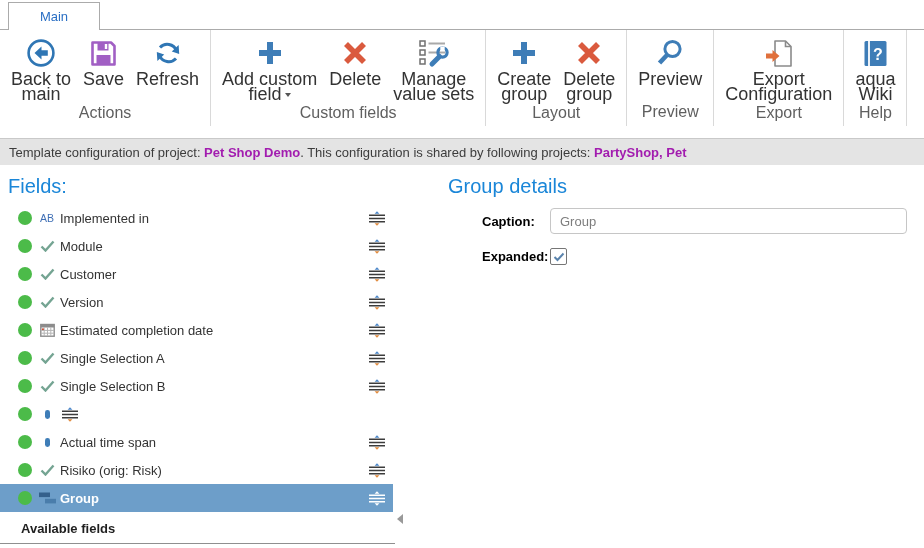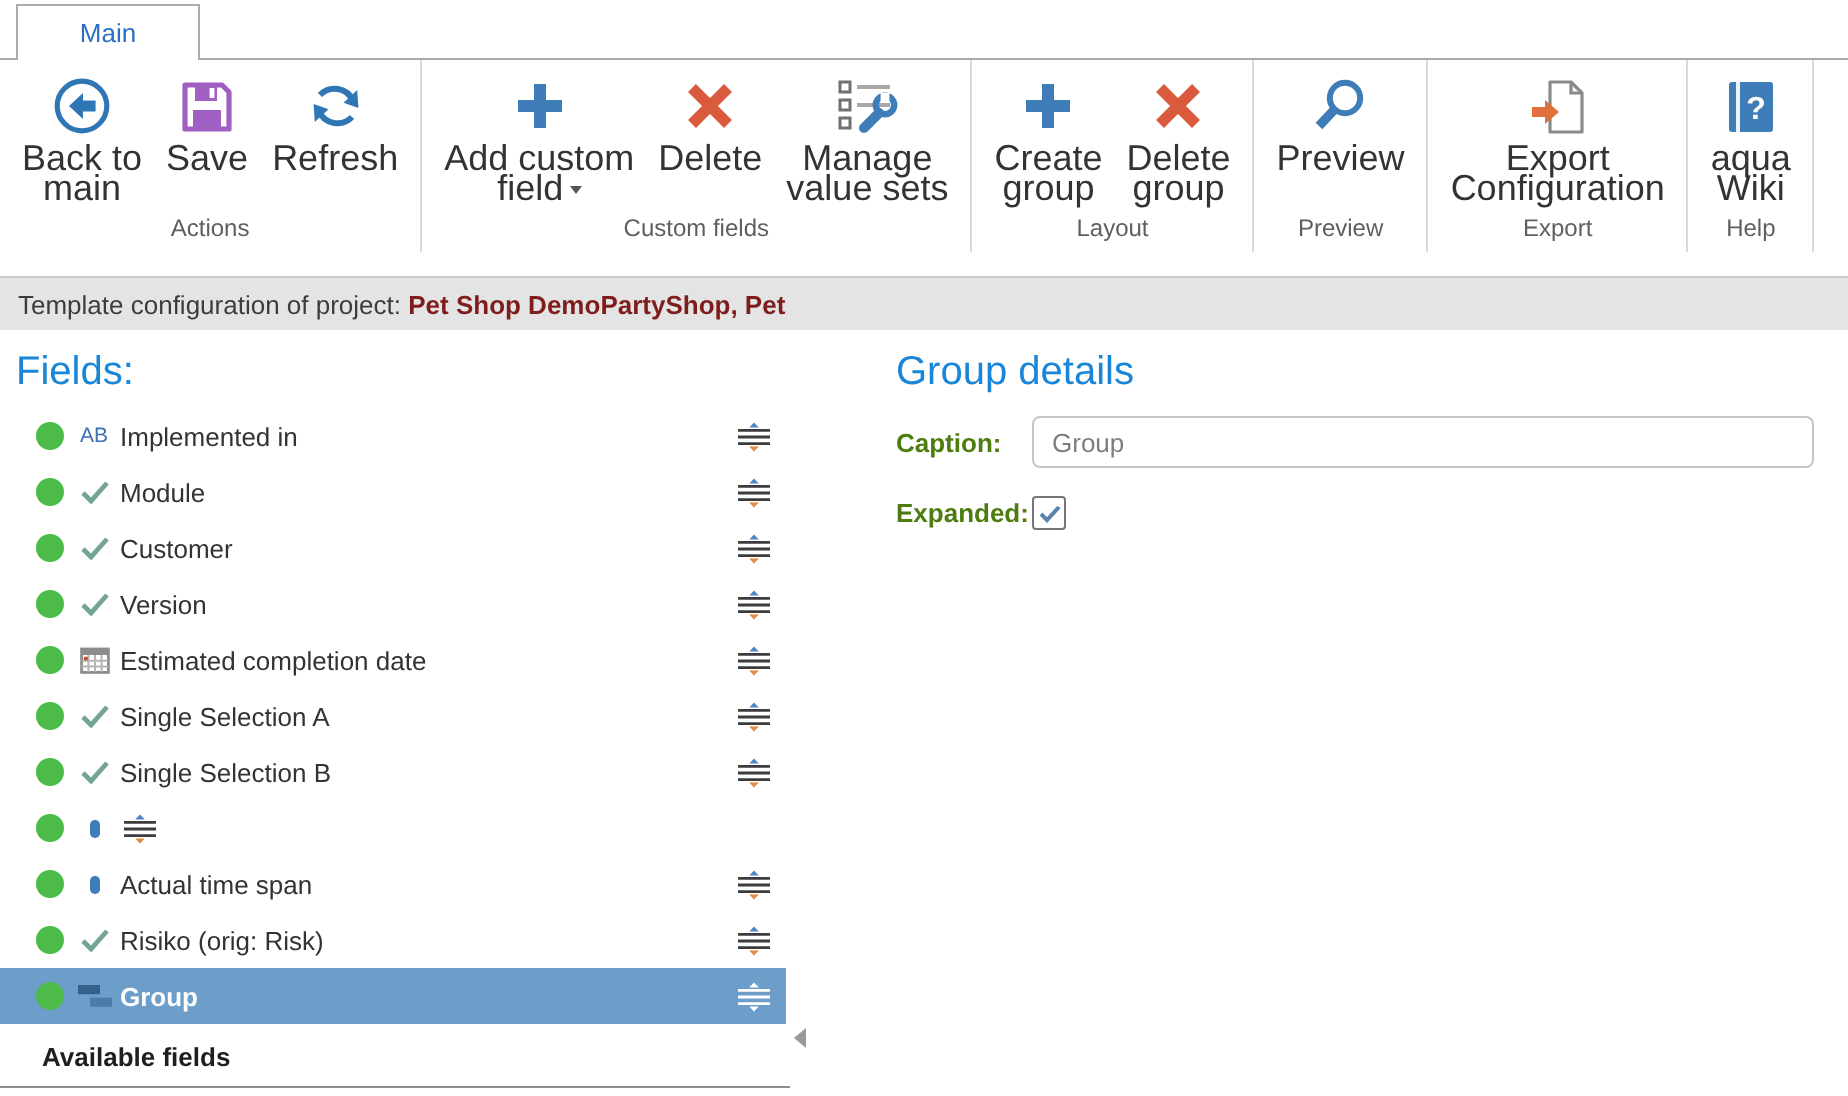--- a/index.html
+++ b/index.html
@@ -16,27 +16,27 @@
     display:flex;align-items:center;justify-content:center;
     font-size:13px;color:#2a6fc4;cursor:pointer;
   }
   
   .ribbon{border-top:1px solid #ababab;height:96px;display:flex;background:#fff;}
   .rgroup{display:flex;flex-direction:column;border-right:1px solid #d9d9d9;padding:1px 1px 0;}
   .rgroup-buttons{flex:1;display:flex;align-items:flex-start;justify-content:center;padding:0 4px;}
   .rbtn{display:flex;flex-direction:column;align-items:center;padding:4px 6px 0;cursor:pointer;}
   .rbtn .ricon{height:36px;display:flex;align-items:center;justify-content:center;margin-bottom:1px;}
   .rlabel{font-size:18px;color:#333;text-align:center;line-height:15px;white-space:nowrap;}
-  .rgroup-caption{font-size:12px;color:#5f5f5f;text-align:center;padding:2px 8px 5px;white-space:nowrap;}
+  .rgroup-caption{font-size:16px;color:#5f5f5f;text-align:center;padding:2px 8px 5px;white-space:nowrap;}
   .dd-arrow{display:inline-block;width:0;height:0;border-left:3.5px solid transparent;
     border-right:3.5px solid transparent;border-top:4px solid #555;margin-left:3px;vertical-align:middle;}
   
   .info-bar{height:27px;background:#e4e4e4;border-top:1px solid #c9c9c9;
     display:flex;align-items:center;padding:0 9px;font-size:13px;color:#3c3c3c;box-sizing:border-box;margin-top:12px;}
-  .info-bar b{color:#7f1d1d;white-space:pre;}
+  .info-bar b{color:#a21caf;white-space:pre;}
   .info-bar span{white-space:pre;}
   
   .content{display:flex;height:452px;gap:40px;}
   .left-panel{width:400px;position:relative;padding-top:4px;box-sizing:border-box;flex:none;}
   .panel-title{font-size:20px;font-weight:400;color:#1a86d8;margin:6px 0 6px 8px;line-height:23px;}
   .frow{height:28px;display:flex;align-items:center;width:393px;padding:0 6px 0 18px;box-sizing:border-box;cursor:pointer;}
   .frow .dot{width:14px;height:14px;border-radius:50%;flex:none;margin-right:5px;}
   .dot.green{background:#4cbb49;}
   .dot.red{background:#c01236;}
   .type-icon{width:20px;flex:none;display:flex;align-items:center;justify-content:center;margin-right:3px;}
@@ -49,21 +49,21 @@
   .frow.selected .hup,.frow.selected .hdn{fill:#fff;}
   .avail-header{width:395px;box-sizing:border-box;border-bottom:1px solid #8f8f8f;
     font-size:13px;font-weight:bold;color:#1f1f1f;padding:9px 0 7px 21px;}
   .avail-list{padding-top:7px;}
   .collapse-arrow{position:absolute;left:397px;top:349px;width:0;height:0;cursor:pointer;
     border-top:5px solid transparent;border-bottom:5px solid transparent;border-right:6px solid #999;}
   
   .right-panel{flex:1;padding:4px 17px 0 8px;box-sizing:border-box;}
   .right-panel .panel-title{margin-left:0;margin-bottom:10px;}
   .form-row{display:flex;align-items:center;margin-bottom:14px;}
-  .form-label{width:68px;flex:none;font-size:13px;font-weight:bold;color:#4d7c0f;}
+  .form-label{width:68px;flex:none;font-size:13px;font-weight:bold;color:#000000;margin-left:34px;}
   .caption-input{flex:1;height:26px;border:1px solid #c6c6c6;border-radius:4px;background:#fff;
     padding:0 9px;font-size:13px;color:#7d7d7d;font-family:inherit;outline:none;box-sizing:border-box;}
   .checkbox{width:17px;height:17px;border:1px solid #767676;border-radius:2px;background:#fff;
     display:flex;align-items:center;justify-content:center;cursor:pointer;box-sizing:border-box;}
 </style>
 </head>
 <body>
 
 <div class="tabs-row">
   <div class="tab">
@@ -222,20 +222,21 @@
       </div>
     </div>
     <div class="rgroup-caption">Help</div>
   </div>
 
 </div>
 
 <div class="info-bar">
   <span>Template configuration of project: </span>
     <b>Pet Shop Demo</b>
+    <span>. This configuration is shared by following projects: </span>
     <b>PartyShop, Pet</b>
 </div>
 
 <div class="content">
 
   <div class="left-panel">
     <div class="panel-title">Fields:</div>
     <div id="fields-list">
         <div class="frow">
     <span class="dot green"></span>

